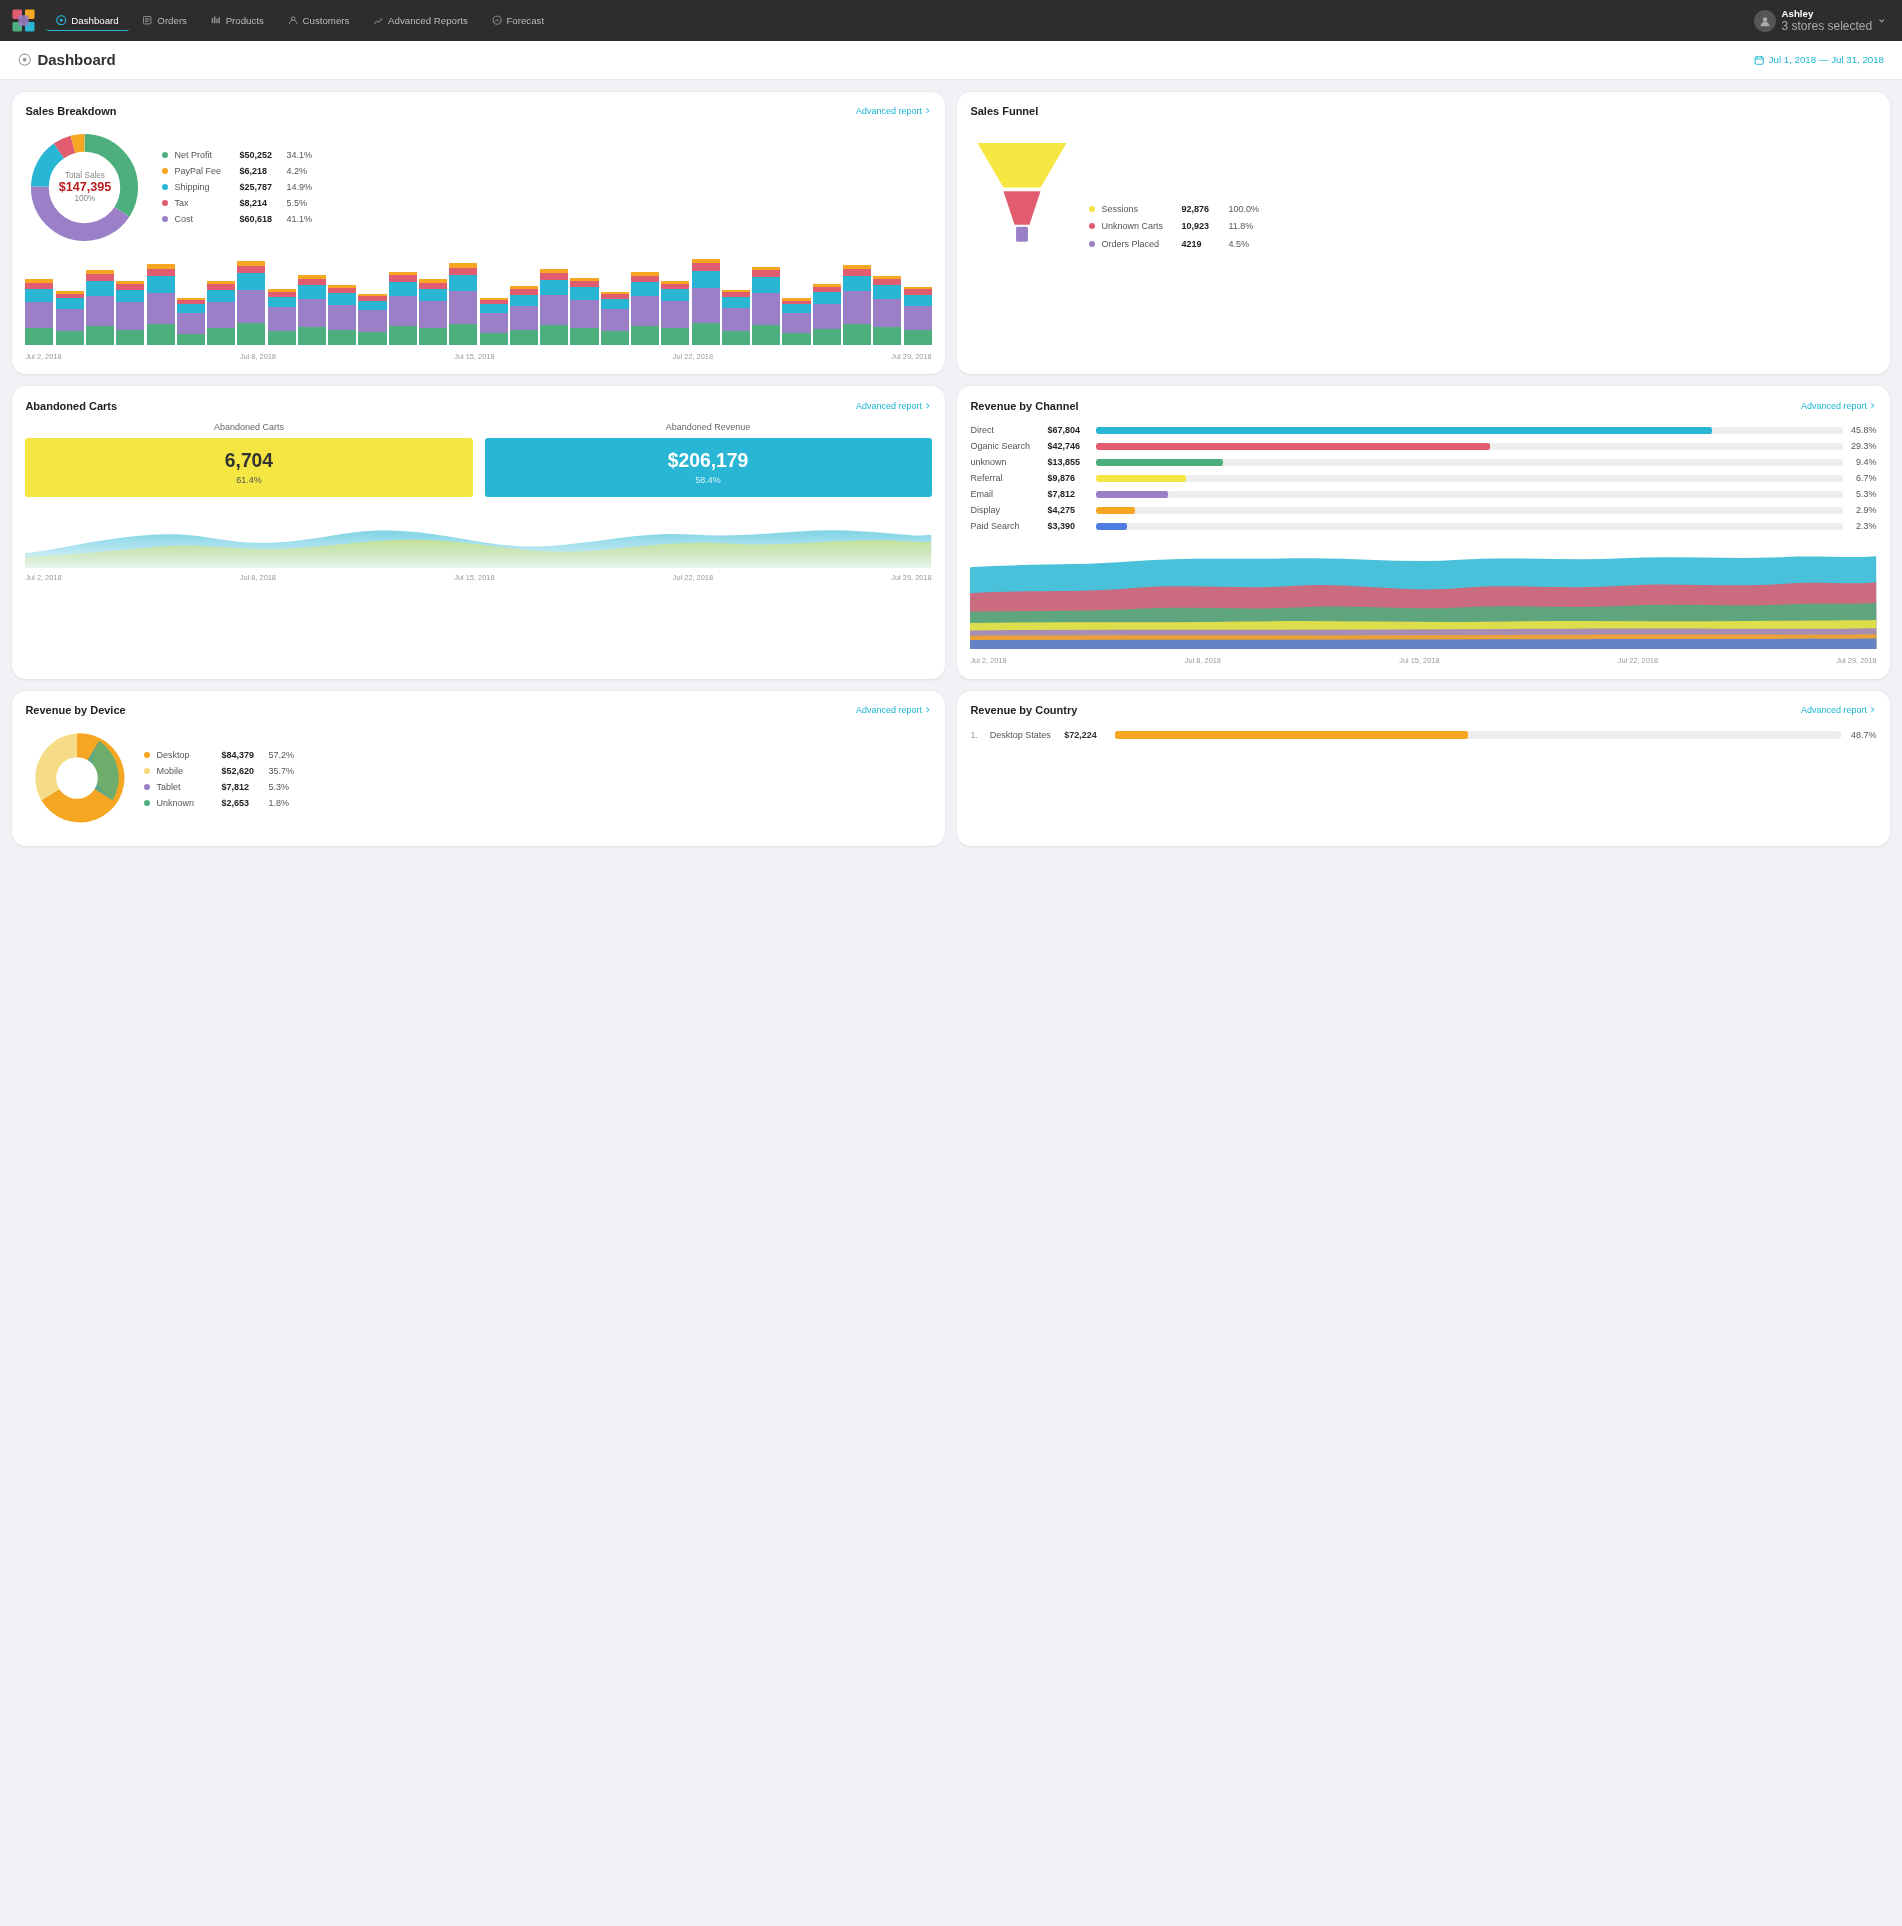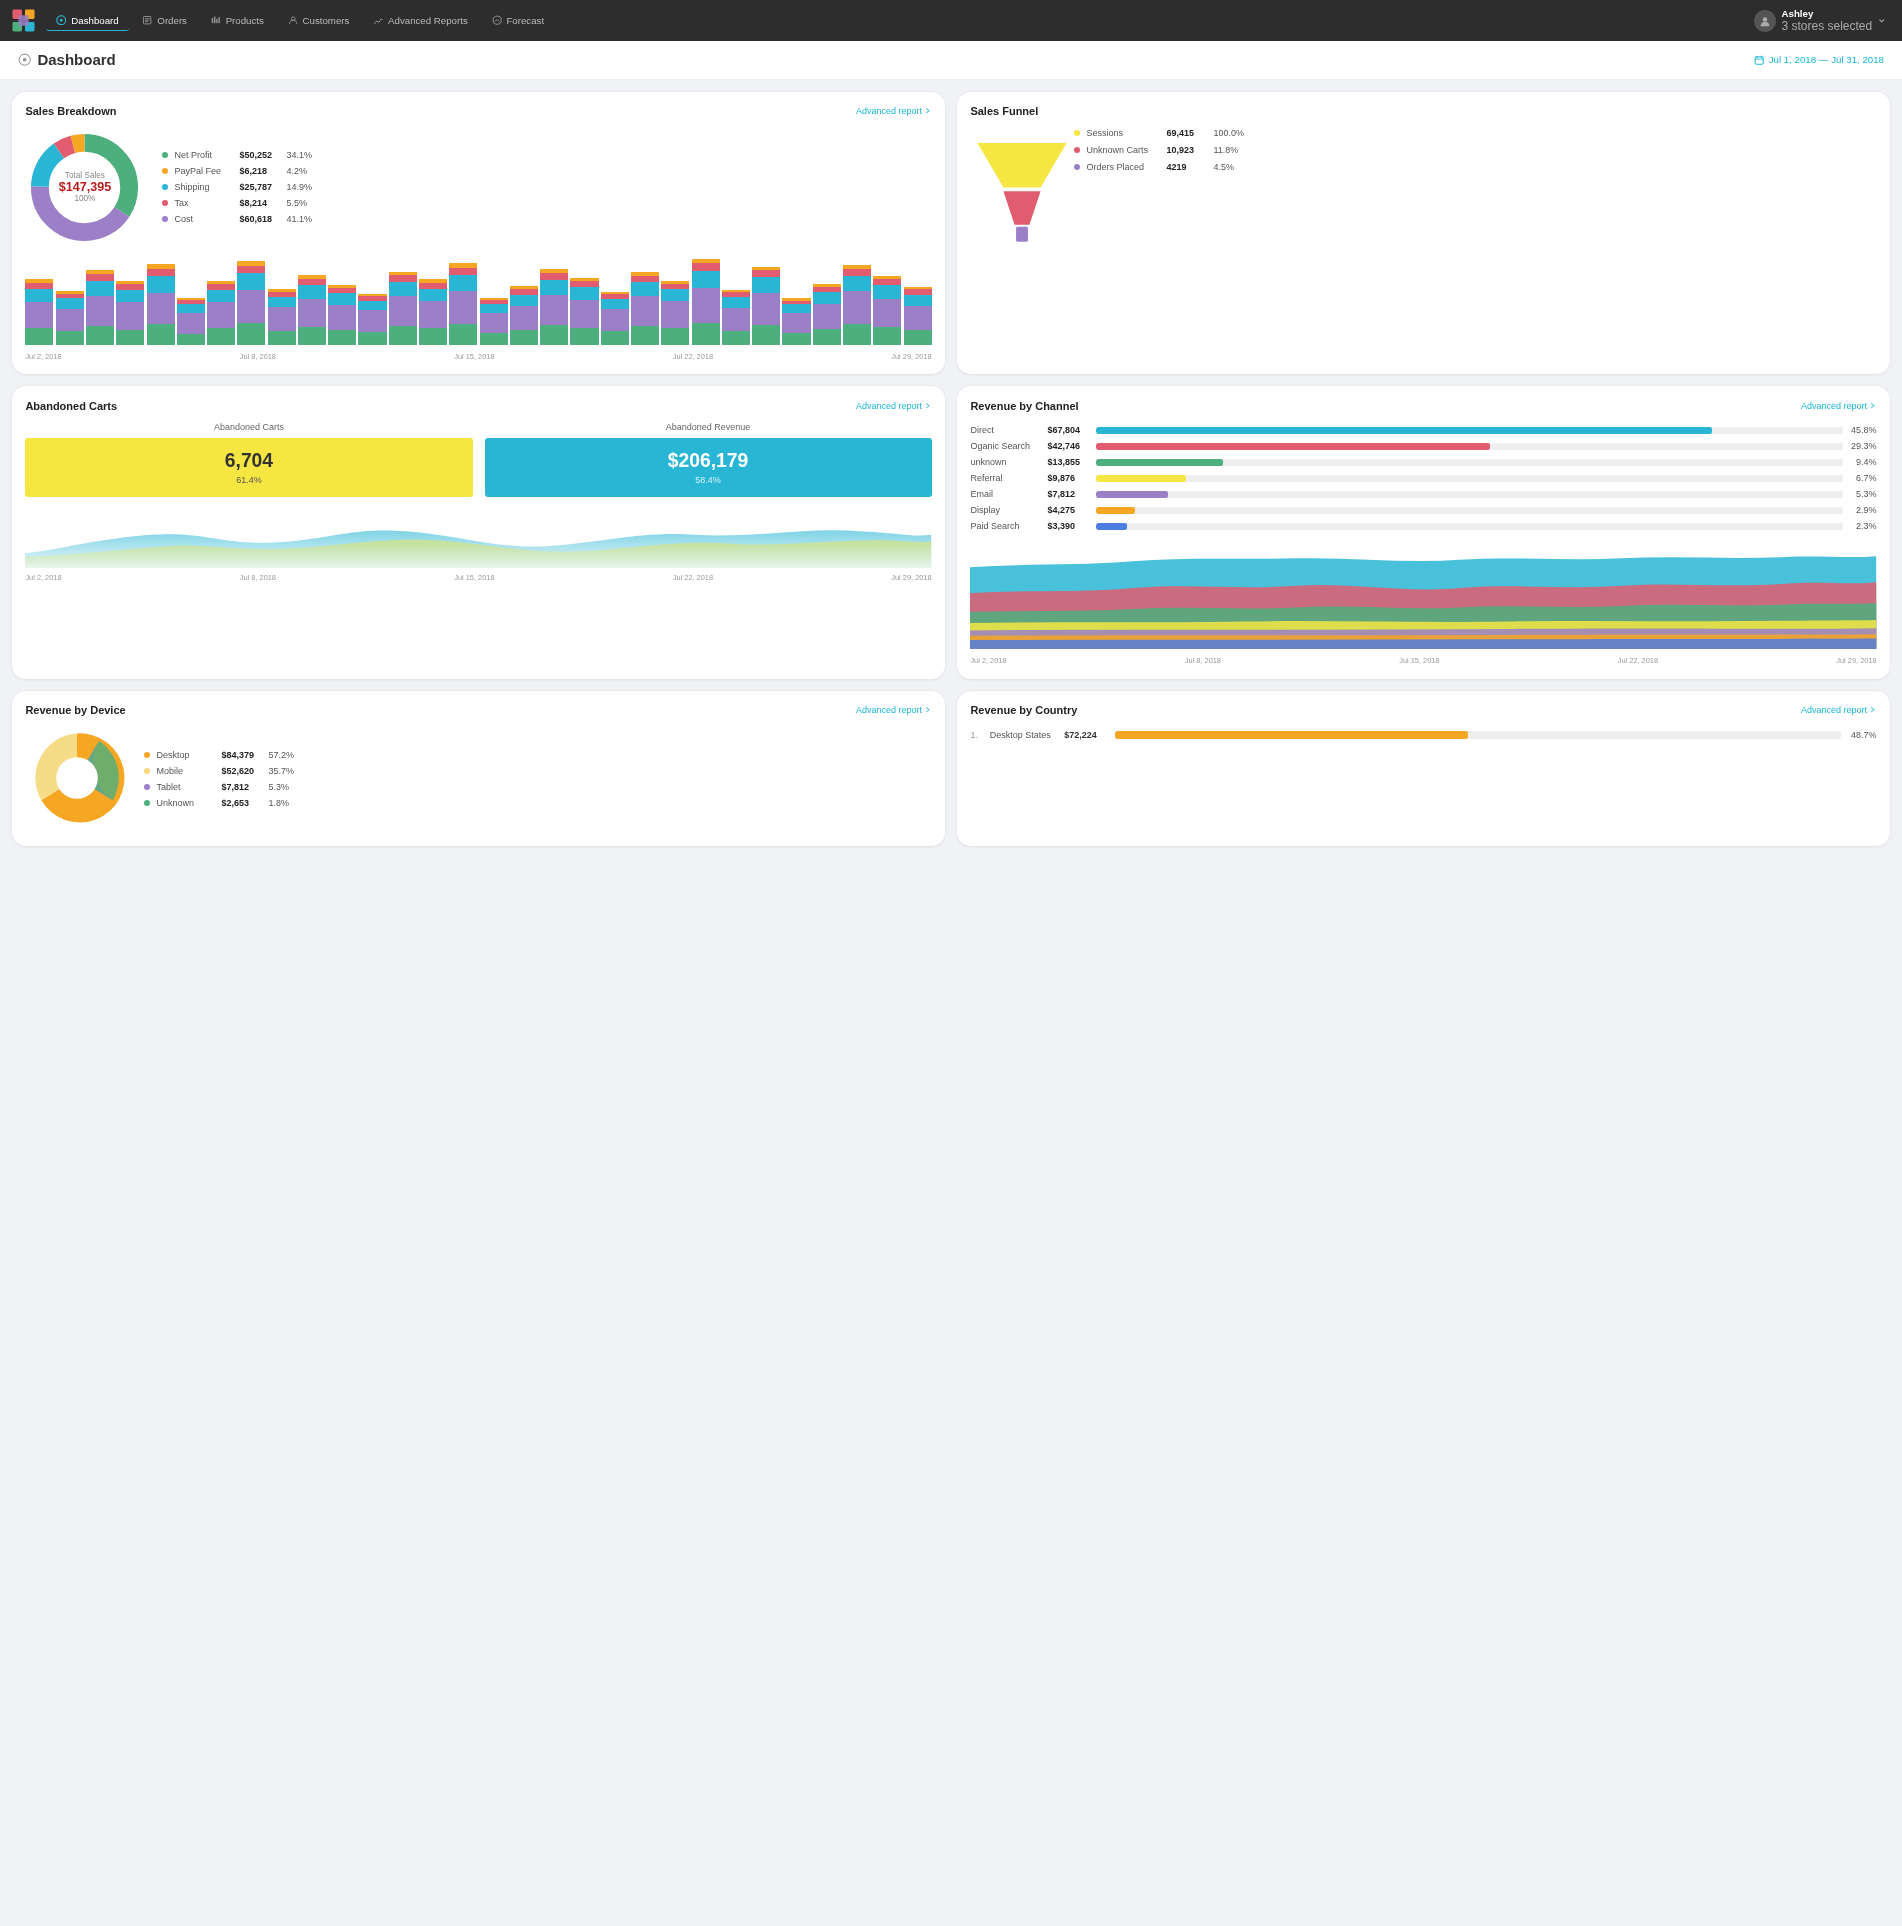--- a/index.html
+++ b/index.html
@@ -46,21 +46,21 @@
     .legend-value { font-weight: 700; color: #222; min-width: 41px; }
     .legend-pct { color: #555; min-width: 26px; }
 
     
     .bar-chart { height: 89px; display: flex; align-items: flex-end; gap: 2.2px; padding-bottom: 3px; overflow: hidden; }
     .bar-group { display: flex; flex-direction: column-reverse; gap: 0; flex: 1; align-items: center; }
     .bar-seg { width: 100%; min-height: 0.7px; }
     .chart-labels { display: flex; justify-content: space-between; padding-top: 4.5px; font-size: 7.4px; color: #999; }
 
     
-    .funnel-section { display: flex; align-items: flex-start; }
+    .funnel-section { display: flex; align-items: flex-end; gap: 15px; }
     .funnel-svg { flex-shrink: 0; }
     .funnel-stats { display: flex; flex-direction: column; gap: 7.4px; }
     .funnel-row { display: flex; align-items: center; gap: 6px; font-size: 9px; }
     .funnel-dot { width: 6px; height: 6px; border-radius: 50%; }
     .funnel-name { color: #555; min-width: 74px; }
     .funnel-val { font-weight: 700; color: #222; min-width: 41px; }
     .funnel-pct { color: #555; }
 
     
     .abandoned-metrics { display: flex; gap: 12px; margin-bottom: 12px; }
@@ -503,21 +503,21 @@
         <svg width="104" height="119" viewBox="0 0 140 160">
           <polygon points="10,20 130,20 95,80 45,80" fill="#f5e642"></polygon>
           <polygon points="45,85 95,85 80,130 60,130" fill="#e05c6e"></polygon>
           <rect x="62" y="133" width="16" height="20" fill="#9b7fc7" rx="2"></rect>
         </svg>
       </div>
       <div class="funnel-stats" id="funnel-stats">
           <div class="funnel-row">
             <span class="funnel-dot" style="background:#f5e642"></span>
     <span class="funnel-name">Sessions</span>
-    <span class="funnel-val">69,415</span>
+    <span class="funnel-val">92,876</span>
     <span class="funnel-pct">100.0%</span>
           </div>
           <div class="funnel-row">
             <span class="funnel-dot" style="background:#e05c6e"></span>
     <span class="funnel-name">Unknown Carts</span>
     <span class="funnel-val">10,923</span>
     <span class="funnel-pct">11.8%</span>
           </div>
           <div class="funnel-row">
             <span class="funnel-dot" style="background:#9b7fc7"></span>

